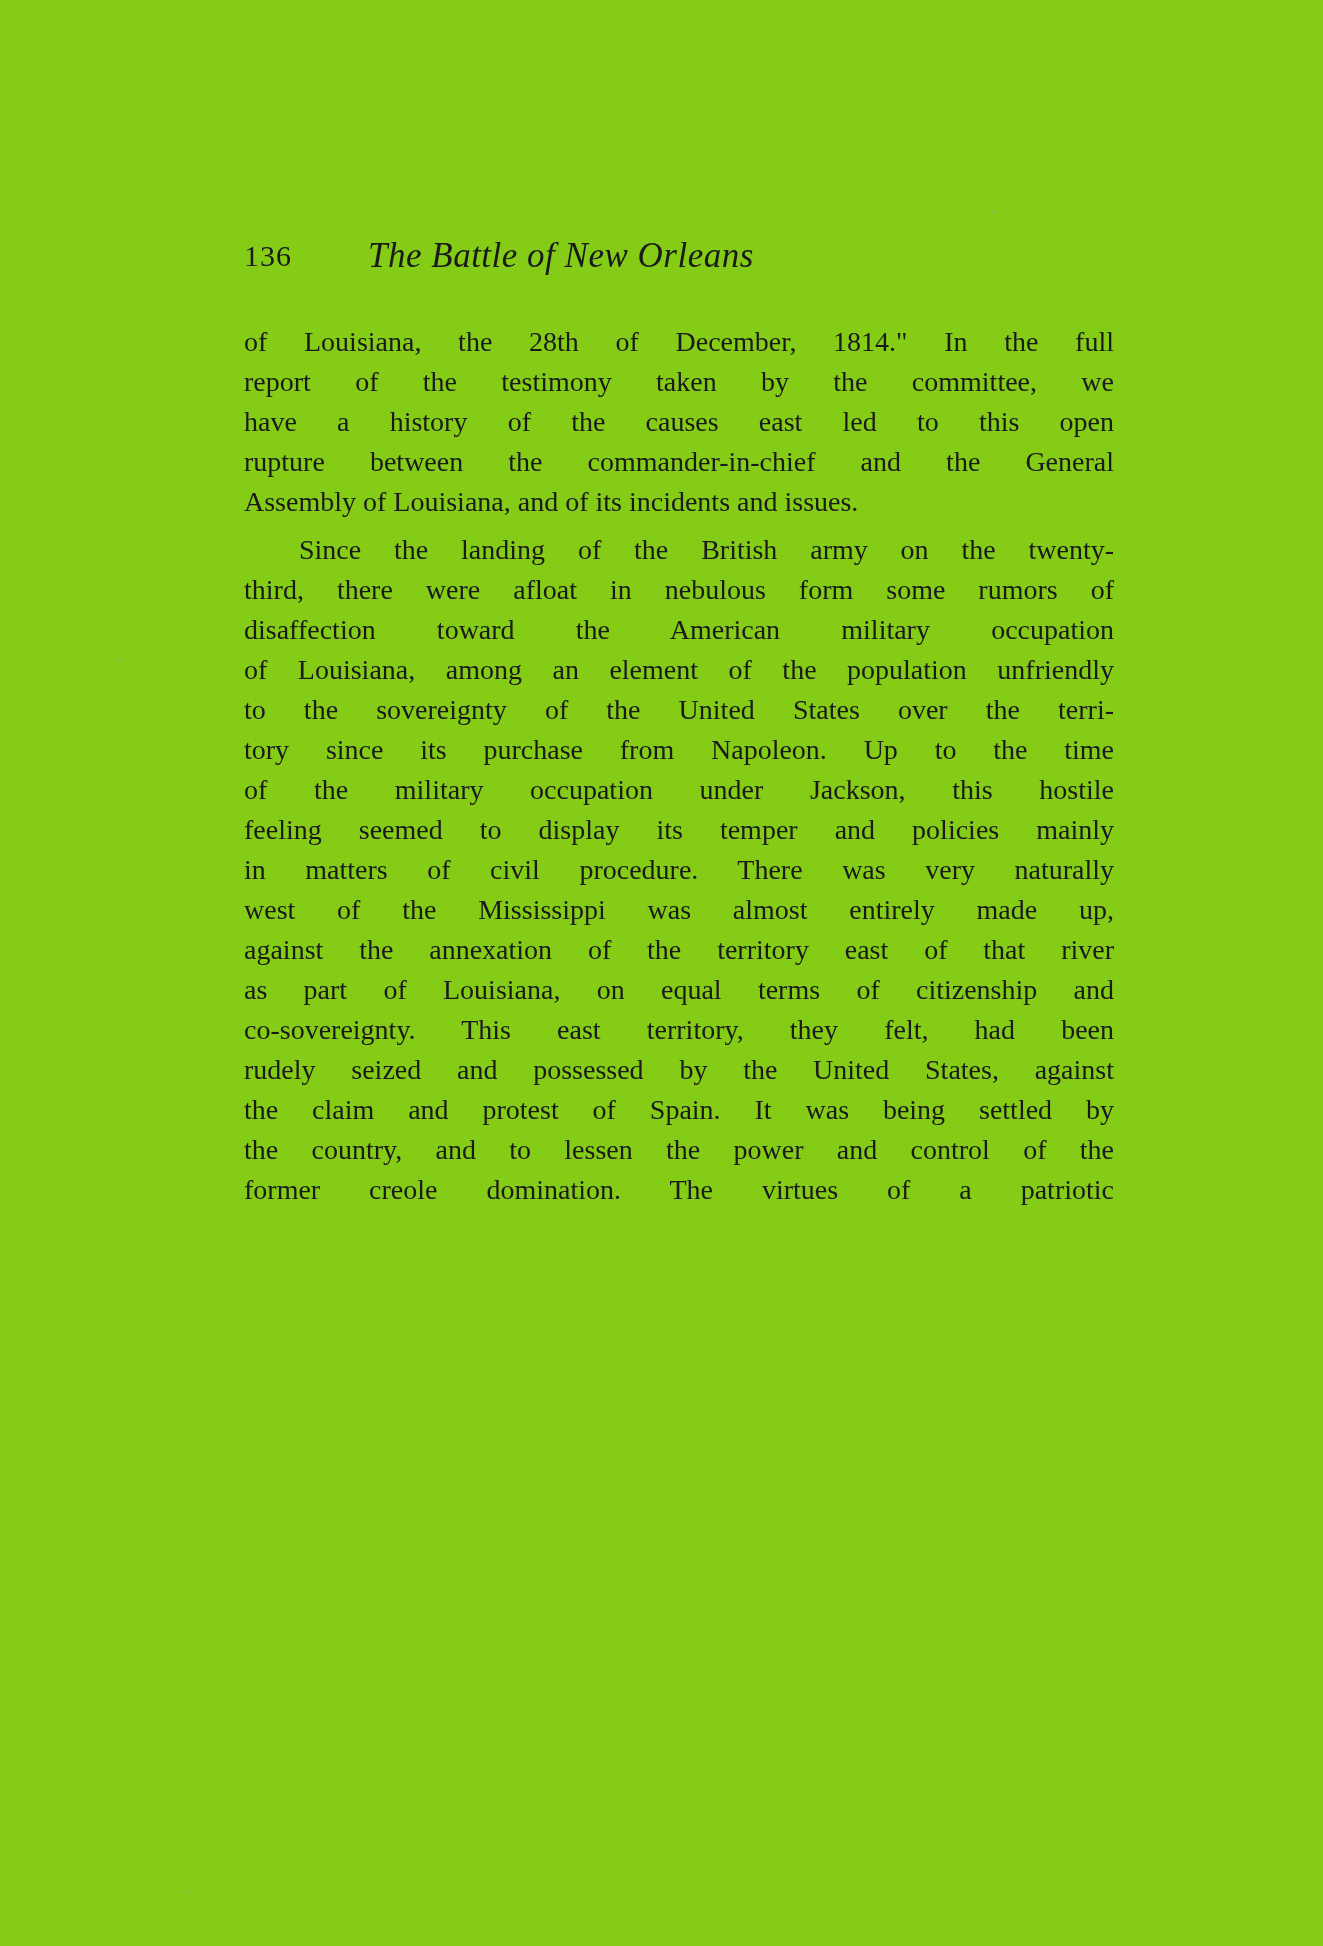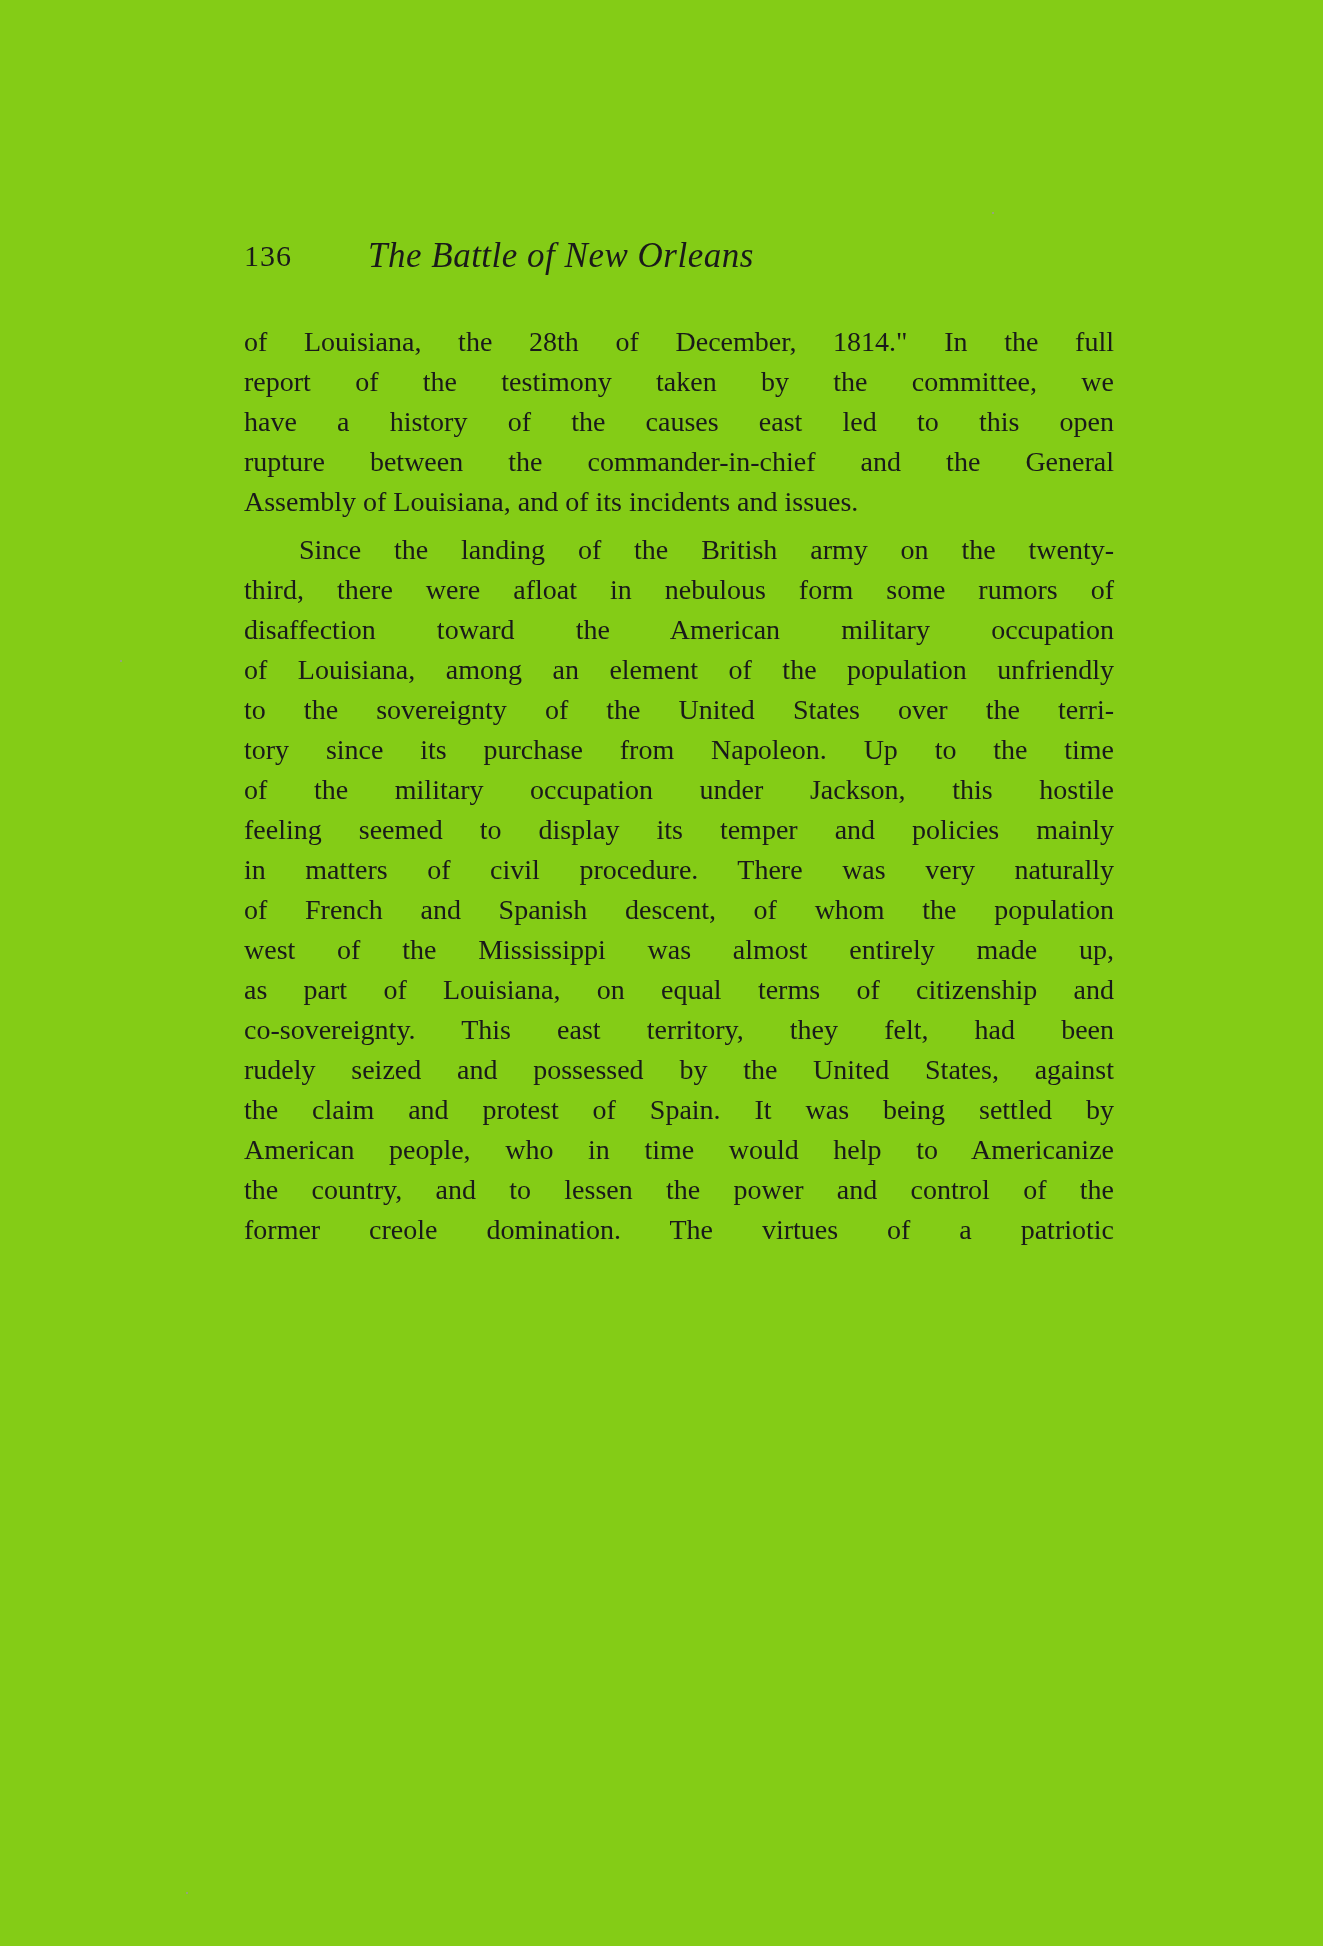--- a/index.html
+++ b/index.html
@@ -103,27 +103,26 @@
     <div>
       <span class="line indent para-gap">Since the landing of the British army on the twenty-</span>
       <span class="line">third, there were afloat in nebulous form some rumors of</span>
       <span class="line">disaffection toward the American military occupation</span>
       <span class="line">of Louisiana, among an element of the population unfriendly</span>
       <span class="line">to the sovereignty of the United States over the terri-</span>
       <span class="line">tory since its purchase from Napoleon.  Up to the time</span>
       <span class="line">of the military occupation under Jackson, this hostile</span>
       <span class="line">feeling seemed to display its temper and policies mainly</span>
       <span class="line">in matters of civil procedure.  There was very naturally</span>
-      <span class="line">of French and Spanish descent, of whom the population</span>
       <span class="line">west of the Mississippi was almost entirely made up,</span>
+      <span class="line">against the annexation of the territory east of that river</span>
       <span class="line">as part of Louisiana, on equal terms of citizenship and</span>
       <span class="line">co-sovereignty.  This east territory, they felt, had been</span>
       <span class="line">rudely seized and possessed by the United States, against</span>
       <span class="line">the claim and protest of Spain.  It was being settled by</span>
-      <span class="line">American people, who in time would help to Americanize</span>
       <span class="line">the country, and to lessen the power and control of the</span>
       <span class="line">former creole domination.  The virtues of a patriotic</span>
     </div>
   </div>
 
   <span class="speck" style="left:992px; top:212px;"></span>
   <span class="speck" style="left:120px; top:660px;"></span>
   <span class="speck" style="left:186px; top:1892px;"></span>
 </div>
 

